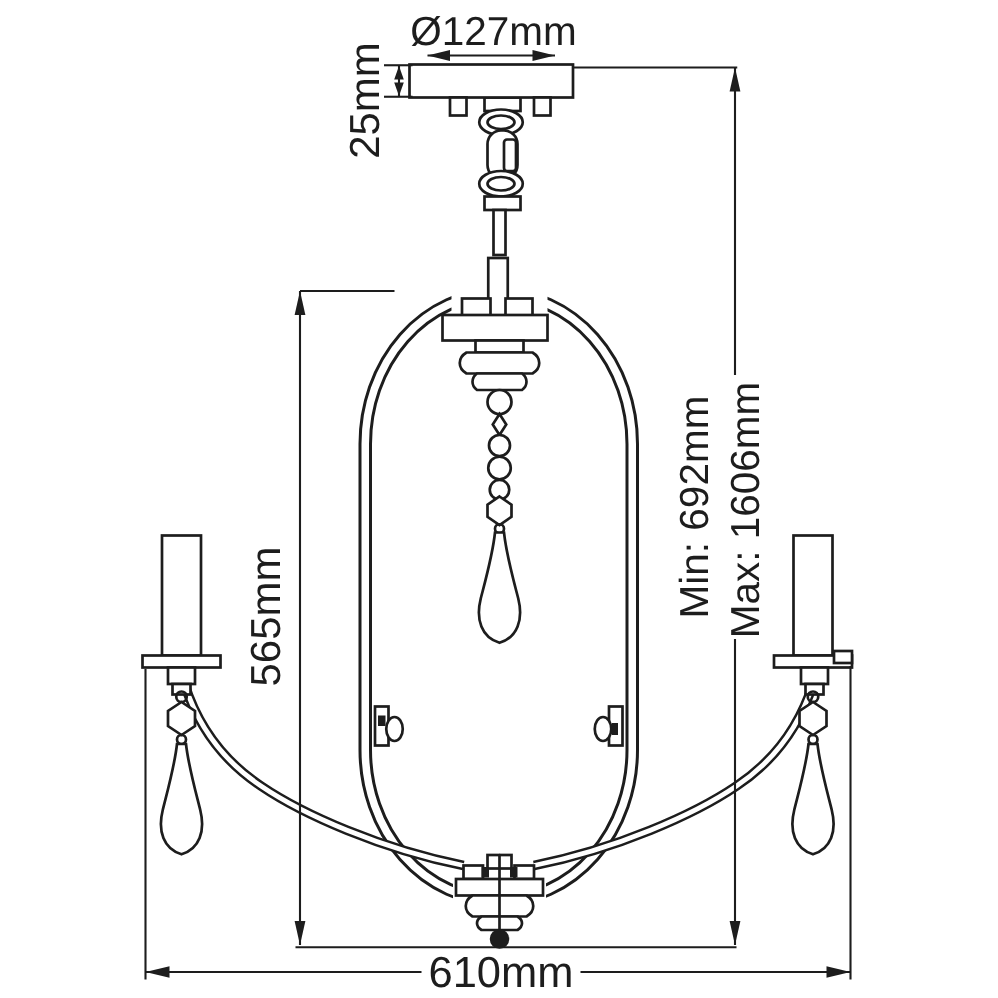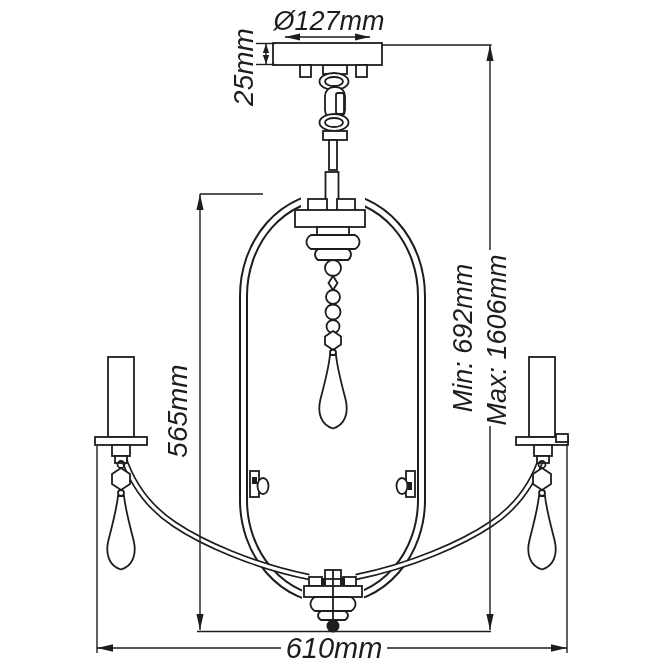--- a/index.html
+++ b/index.html
@@ -1,17 +1,17 @@
 <!DOCTYPE html>
 <html style="--line: #1d1d1d; --bg: #ffffff;"><head>
 <meta charset="utf-8">
 <style>
   :root { --line:#1d1d1d; --bg:#ffffff; }
   html,body { margin:0; padding:0; background:var(--bg); }
-  .canvas { width:665px; height:665px; position:relative; background:var(--bg); overflow:hidden;font-style:italic; }
+  .canvas { width:665px; height:665px; position:relative; background:var(--bg); overflow:hidden; }
   svg { display:block; }
   .ln  { stroke:var(--line); fill:none; stroke-width:1.8; stroke-linecap:round; }
   .wf  { stroke:var(--line); fill:#fff; stroke-width:1.8; }
   .fo  { stroke:var(--line); fill:none; stroke-width:9; }
   .fi  { stroke:#fff; fill:none; stroke-width:5; }
   .ao  { stroke:var(--line); fill:none; stroke-width:6.5; }
   .ai  { stroke:#fff; fill:none; stroke-width:3.2; }
   .er  { fill:#fff; stroke:none; }
   .dk  { fill:var(--line); stroke:none; }
   .dim { stroke:var(--line); fill:none; stroke-width:1.4; }

